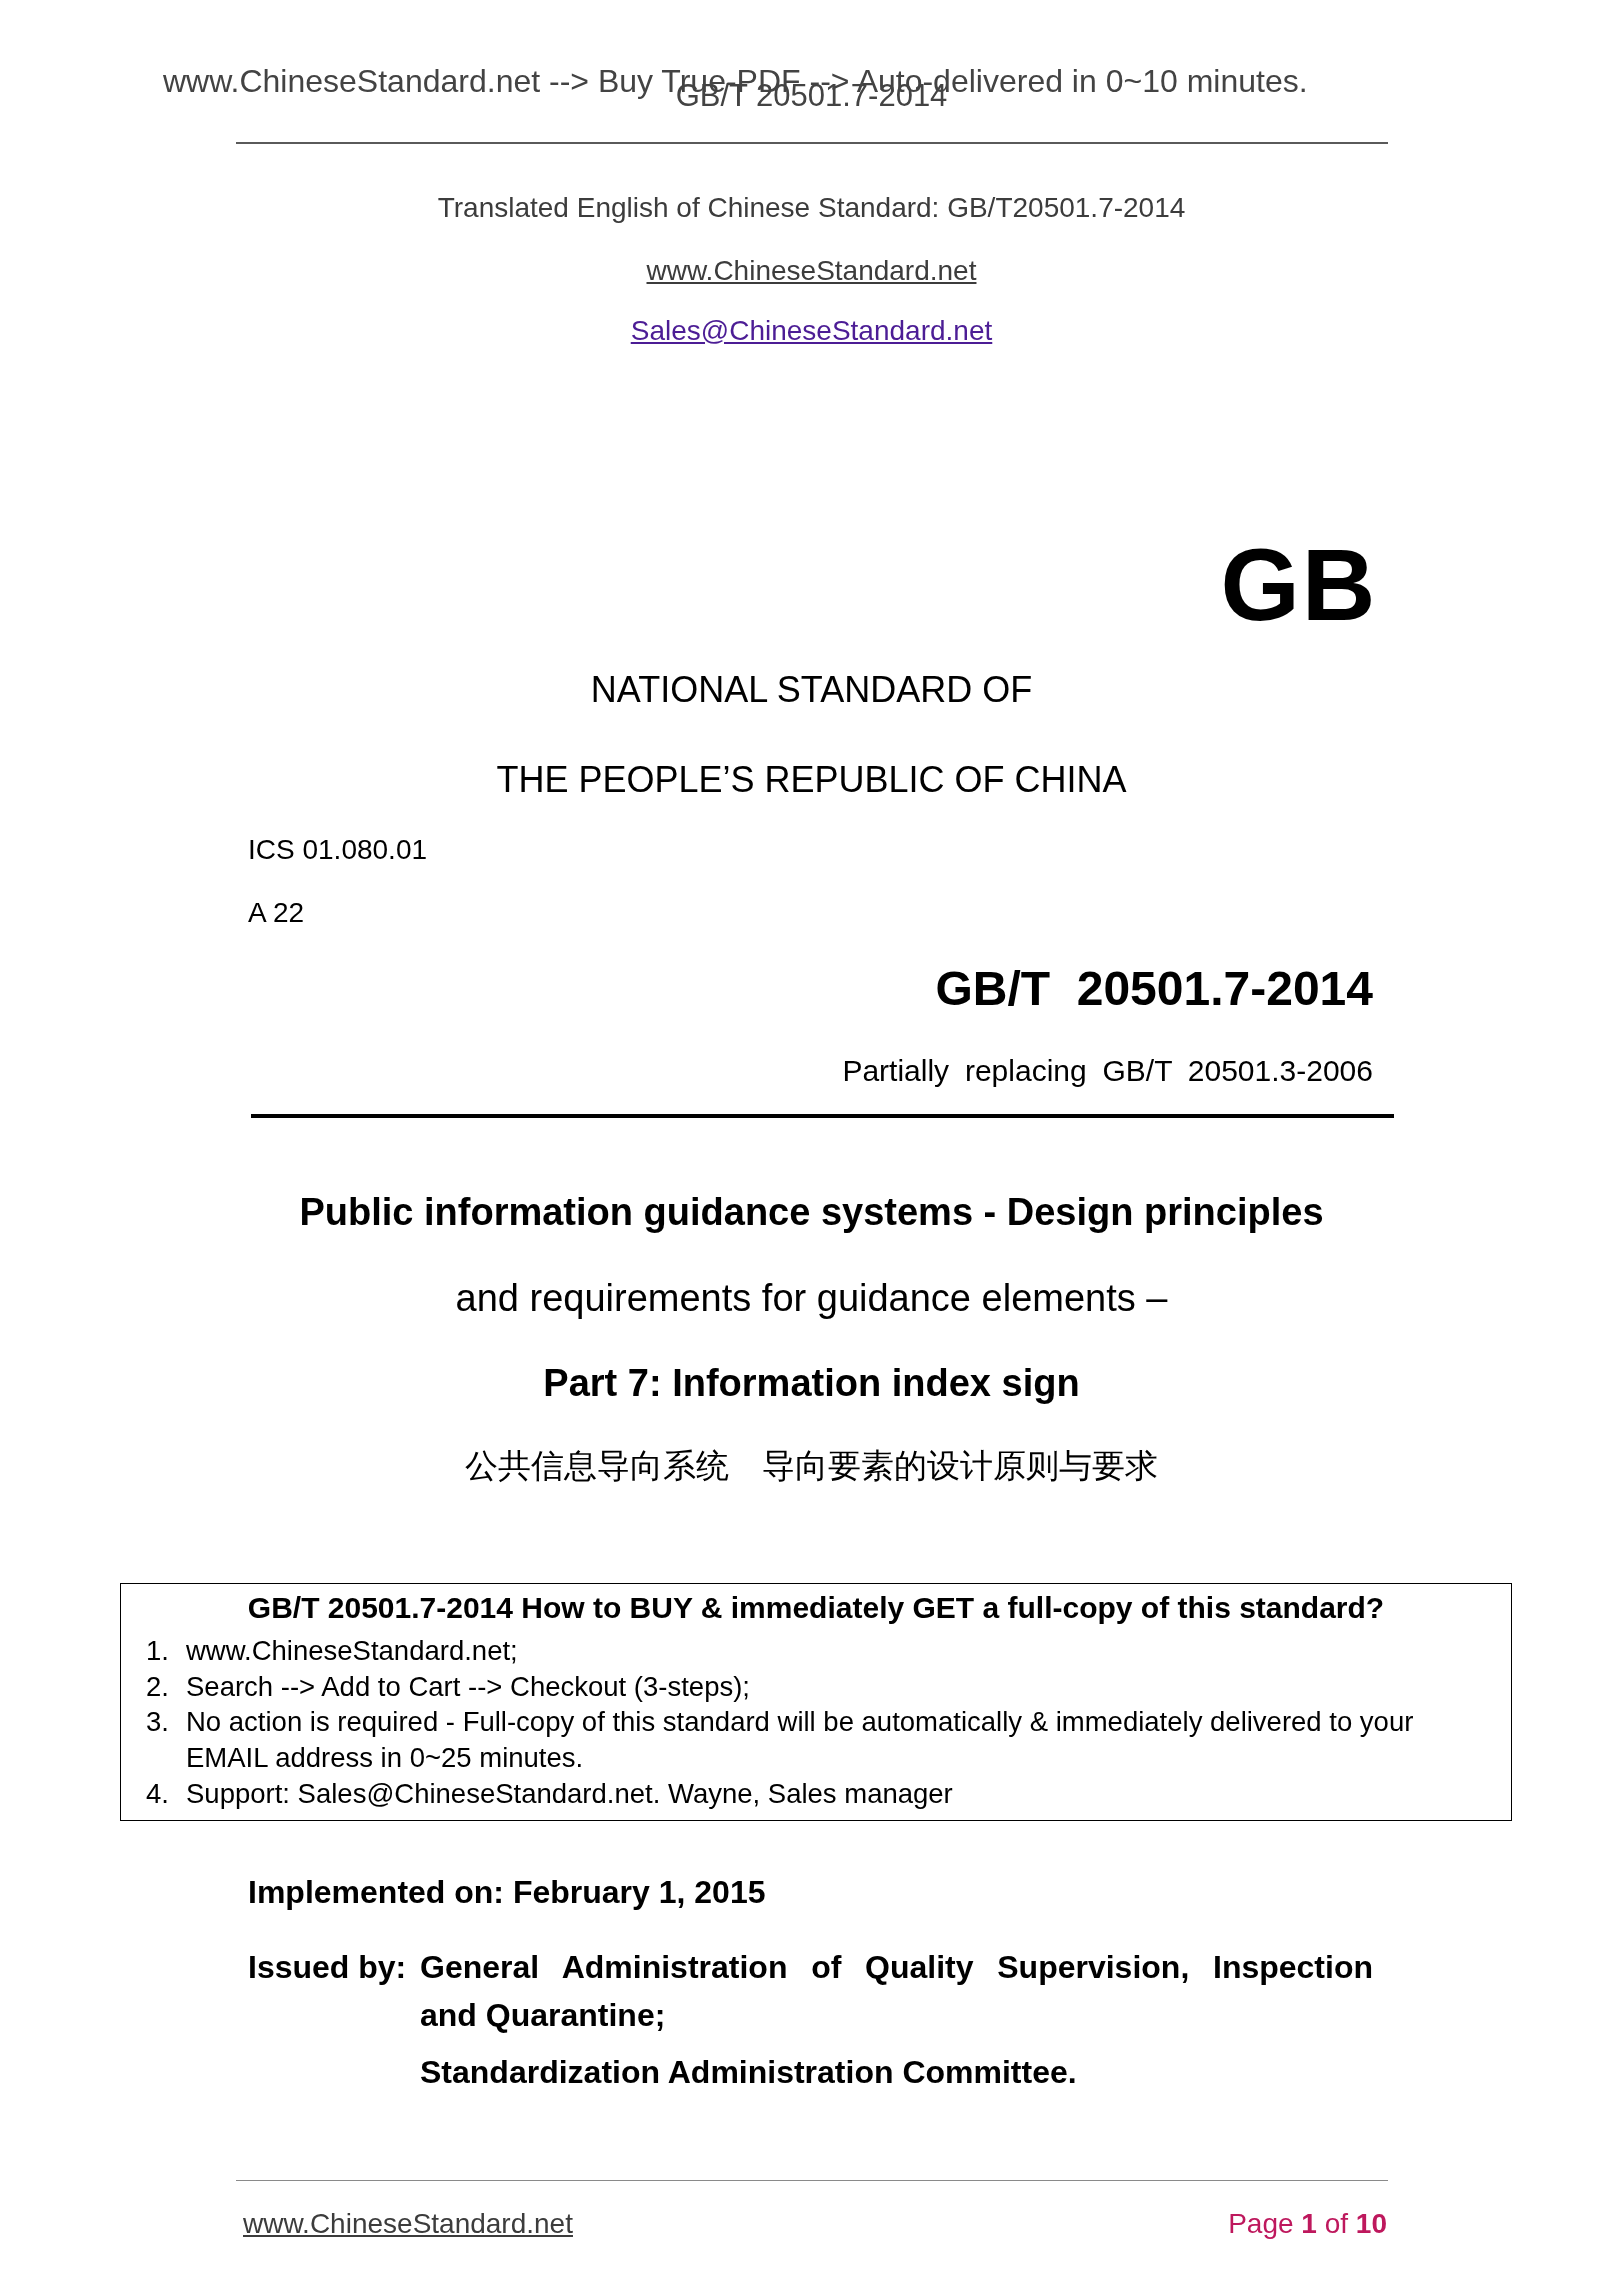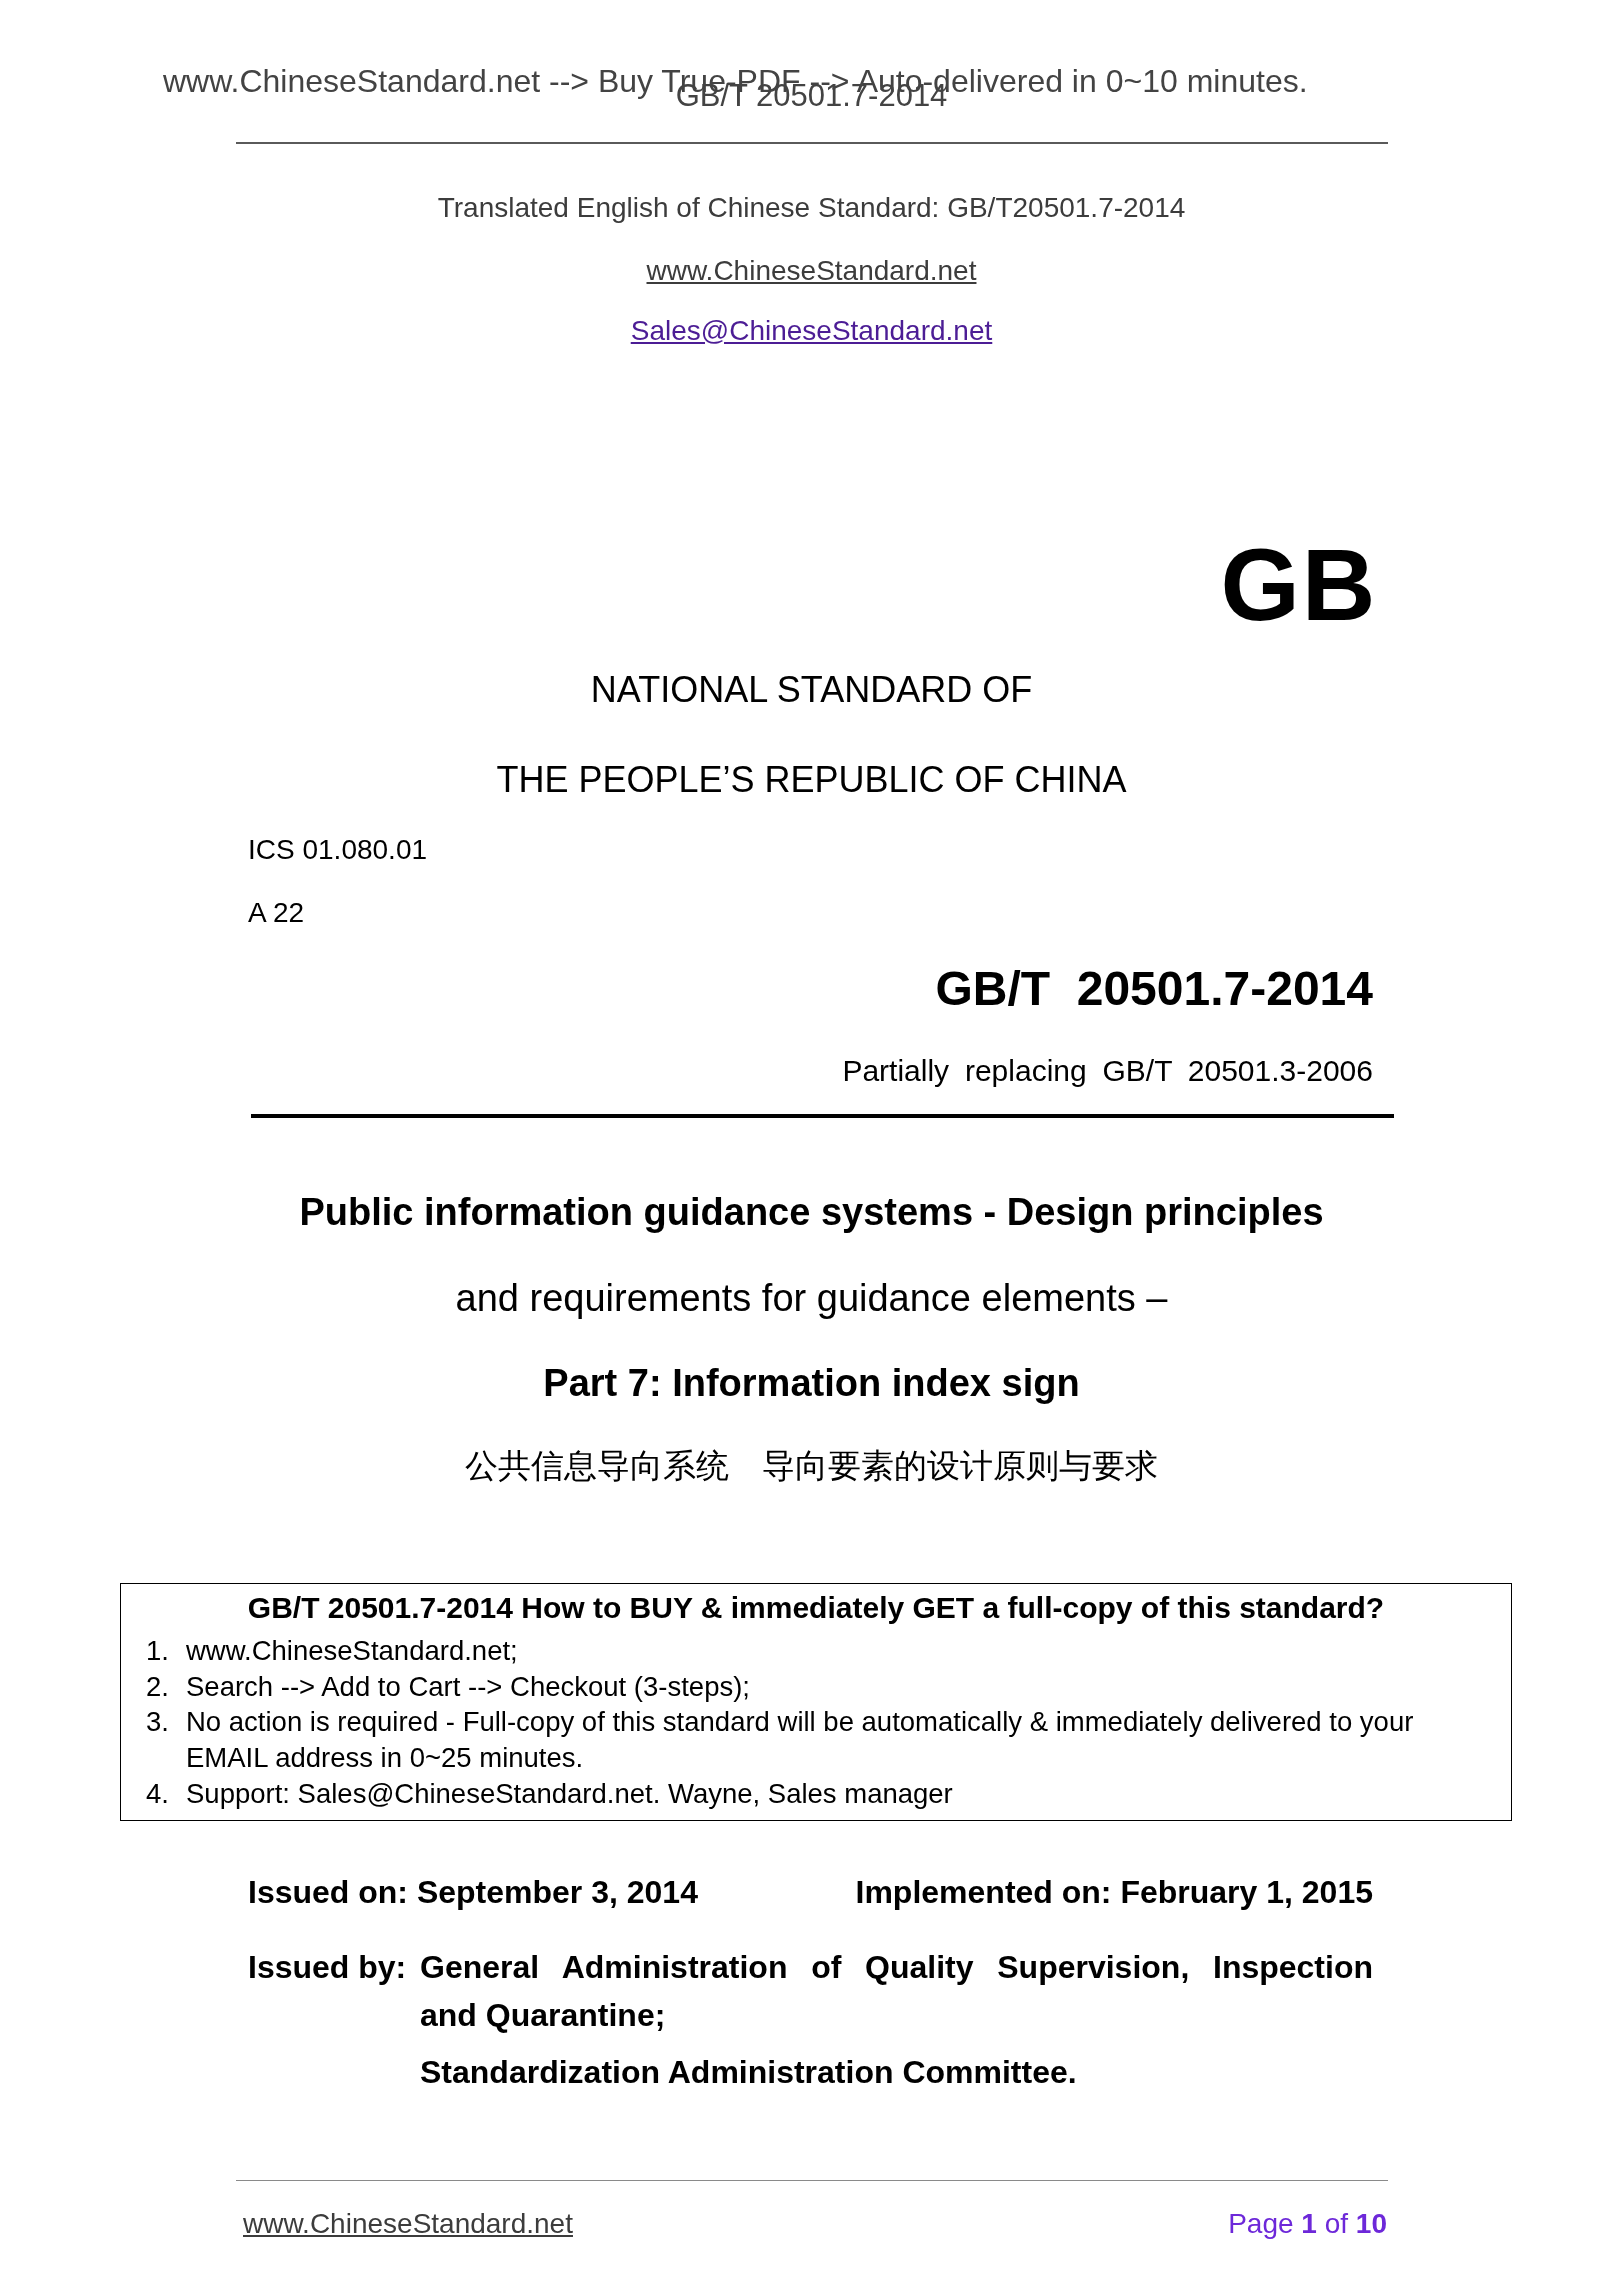--- a/index.html
+++ b/index.html
@@ -75,21 +75,21 @@
   .jline { text-align: justify; text-align-last: justify; }
   .issuer-line-last { margin-top: 9px; }
 
   
   .footer-rule { top: 2180px; left: 236px; width: 1152px; border-top: 1.7px solid #8a8a8a; }
   .footer-row {
     top: 2208px; left: 243px; width: 1144px;
     display: flex; justify-content: space-between;
     font-size: 28px; color: #3c3c3c;
   }
-  .page-indicator { color: #6d28d9; }
+  .page-indicator { color: #be185d; }
 </style>
 </head>
 <body>
 
 <div class="page">
 
   <div class="abs promo">www.ChineseStandard.net --&gt; Buy True-PDF --&gt; Auto-delivered in 0~10 minutes.</div>
   <div class="abs ctr overlay-code">GB/T 20501.7-2014</div>
   <div class="abs header-rule"></div>
 
@@ -119,21 +119,20 @@
     <div class="buy-title">GB/T 20501.7-2014 How to BUY &amp; immediately GET a full-copy of this standard?</div>
     <ol class="buy-list">
       <li>www.ChineseStandard.net;</li>
       <li>Search --&gt; Add to Cart --&gt; Checkout (3-steps);</li>
       <li>No action is required  - Full-copy of this standard will be automatically &amp; immediately delivered to your EMAIL address in 0~25 minutes.</li>
       <li>Support: Sales@ChineseStandard.net. Wayne, Sales manager</li>
     </ol>
   </div>
 
   <div class="abs issued-row">
-    <span>Issued on: September 3, 2014</span>
     <span>Implemented on: February 1, 2015</span>
   </div>
 
   <div class="abs issuer">
     <span class="issuer-label">Issued by:</span>
     <div class="issuer-text">
       <div class="jline">General Administration of Quality Supervision, Inspection</div>
       <div>and Quarantine;</div>
       <div class="issuer-line-last">Standardization Administration Committee.</div>
     </div>

